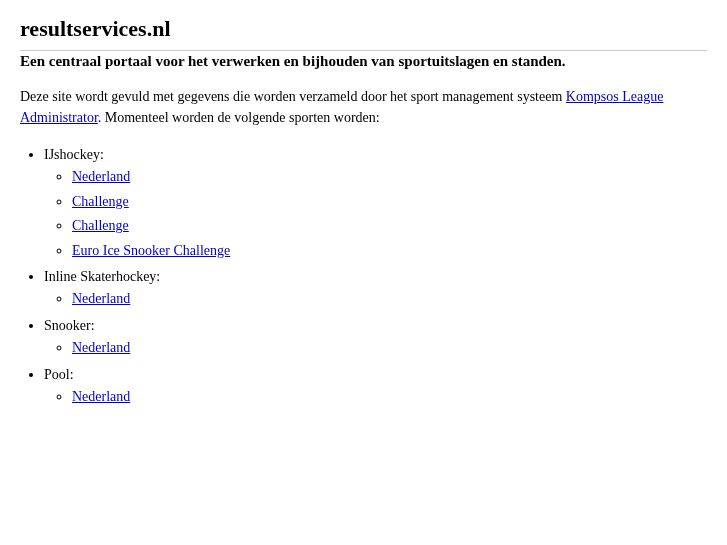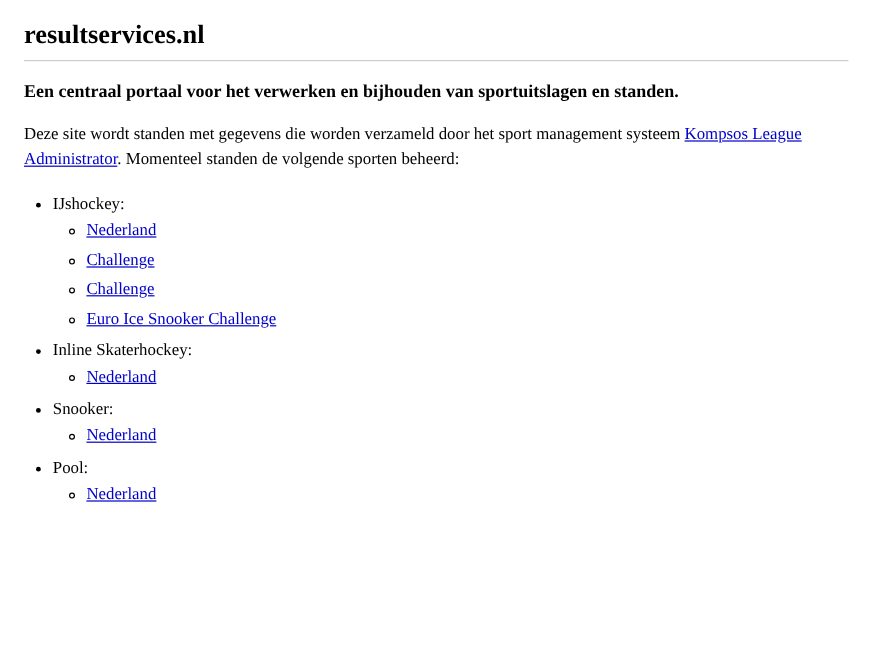--- a/index.html
+++ b/index.html
@@ -14,21 +14,21 @@
       color: #000000;
       background-color: #ffffff;
       padding: 16px 20px;
       width: 727px;
       min-height: 545px;
     }
 
     .site-title {
       font-size: 22px;
       font-weight: bold;
-      margin-bottom: 16px;
+      margin-bottom: 0;
       border-bottom: 1px solid #cccccc;
       padding-bottom: 8px;
     }
 
     .tagline {
       font-size: 15px;
       font-weight: bold;
       margin-bottom: 14px;
       line-height: 1.4;
     }
@@ -73,21 +73,21 @@
 
 <div class="site-title">
   <span>resultservices.nl</span>
 </div>
 
 <div class="tagline">
   <span>Een centraal portaal voor het verwerken en bijhouden van sportuitslagen en standen.</span>
 </div>
 
 <p class="description">
-  <span>Deze site wordt standen met gegevens die worden verzameld door het sport management systeem </span><a href="#"><span>Kompsos League Administrator</span></a><span>. Momenteel standen de volgende sporten beheerd:</span>
+  <span>Deze site wordt gevuld met gegevens die worden verzameld door het sport management systeem </span><a href="#"><span>Kompsos League Administrator</span></a><span>. Momenteel worden de volgende sporten worden:</span>
 </p>
 
 <ul class="sports-list" id="sports-list-container">
 <li>IJshockey:<ul>
         <li><a href="#">Nederland</a></li>
         <li><a href="#">Challenge</a></li>
         <li><a href="#">Challenge</a></li>
         <li><a href="#">Euro Ice Snooker Challenge</a></li>
       </ul></li>
     <li>Inline Skaterhockey:<ul>

